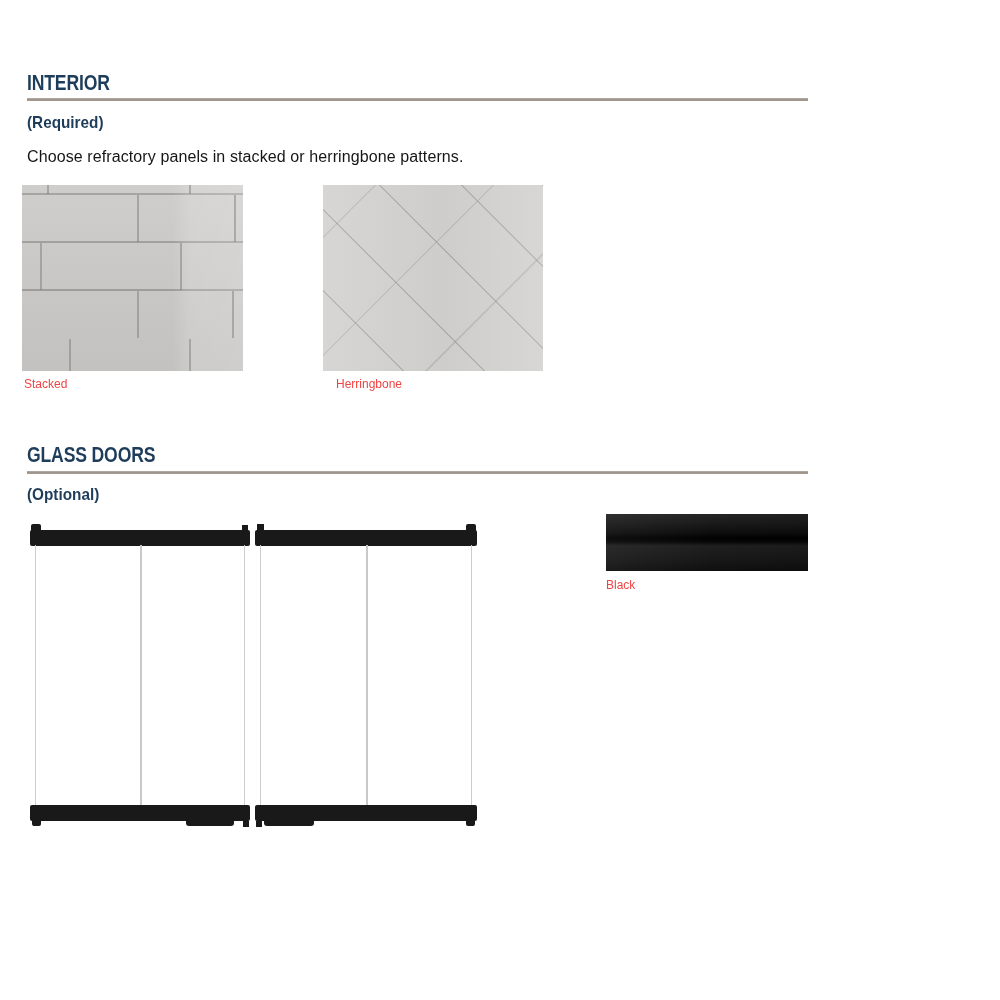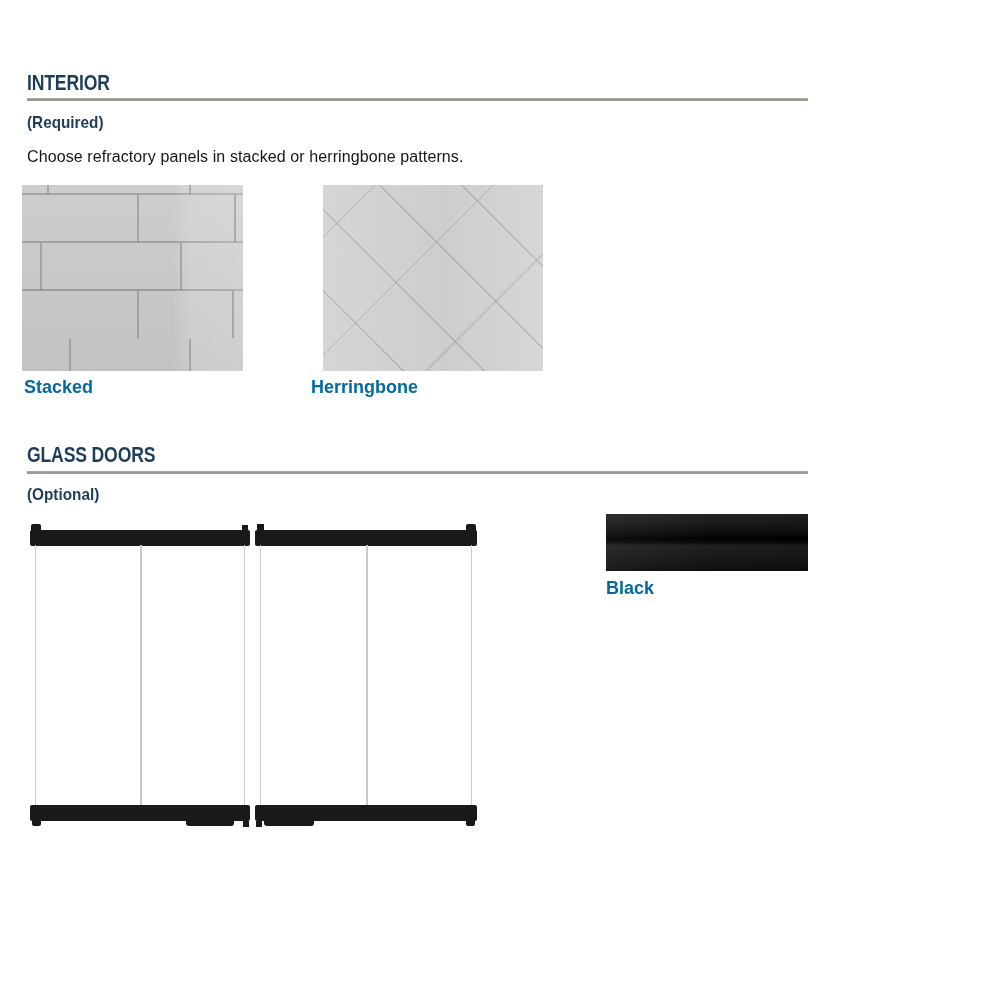--- a/index.html
+++ b/index.html
@@ -41,23 +41,23 @@
     white-space: nowrap;
   }
   .body-text {
     font-size: 16px;
     color: #161616;
     letter-spacing: 0.1px;
     white-space: nowrap;
     text-align: right;
   }
   .swatch-label {
-    font-size: 18px;
-    font-weight: 700;
-    color: #0369a1;
+    font-size: 12px;
+    font-weight: 400;
+    color: #ef4444;
     white-space: nowrap;
   }
 
   
   .swatch {
     overflow: hidden;
   }
   .swatch-stacked {
     background-color: #c9c8c6;
     background-image:
@@ -146,21 +146,21 @@
     <div class="vjoint" style="left:115px; top:106px; height:47px;"></div>
     <div class="vjoint" style="left:210px; top:106px; height:47px;"></div>
     <div class="vjoint" style="left:47px;  top:154px; height:32px;"></div>
     <div class="vjoint" style="left:167px; top:154px; height:32px;"></div>
   </div>
 
   <div class="abs swatch swatch-herringbone" style="left:323px; top:185px; width:220px; height:186px;"></div>
 
   <div class="abs swatch-label" style="left:24px; top:377px;">Stacked</div>
 
-  <div class="abs swatch-label" style="left:311px; top:377px;">Herringbone</div>
+  <div class="abs swatch-label" style="left:336px; top:377px;">Herringbone</div>
 
   <div class="abs section-title" style="left:27px; top:442px;">GLASS DOORS</div>
 
   <div class="abs section-rule" style="left:27px; top:471px; width:973px;"></div>
 
   <div class="abs section-sub" style="left:27px; top:485px;">(Optional)</div>
 
   <div class="abs" style="left:28px; top:522px; width:452px; height:306px;">
 
     <div class="door-panel" style="left:2px; width:220px;">

